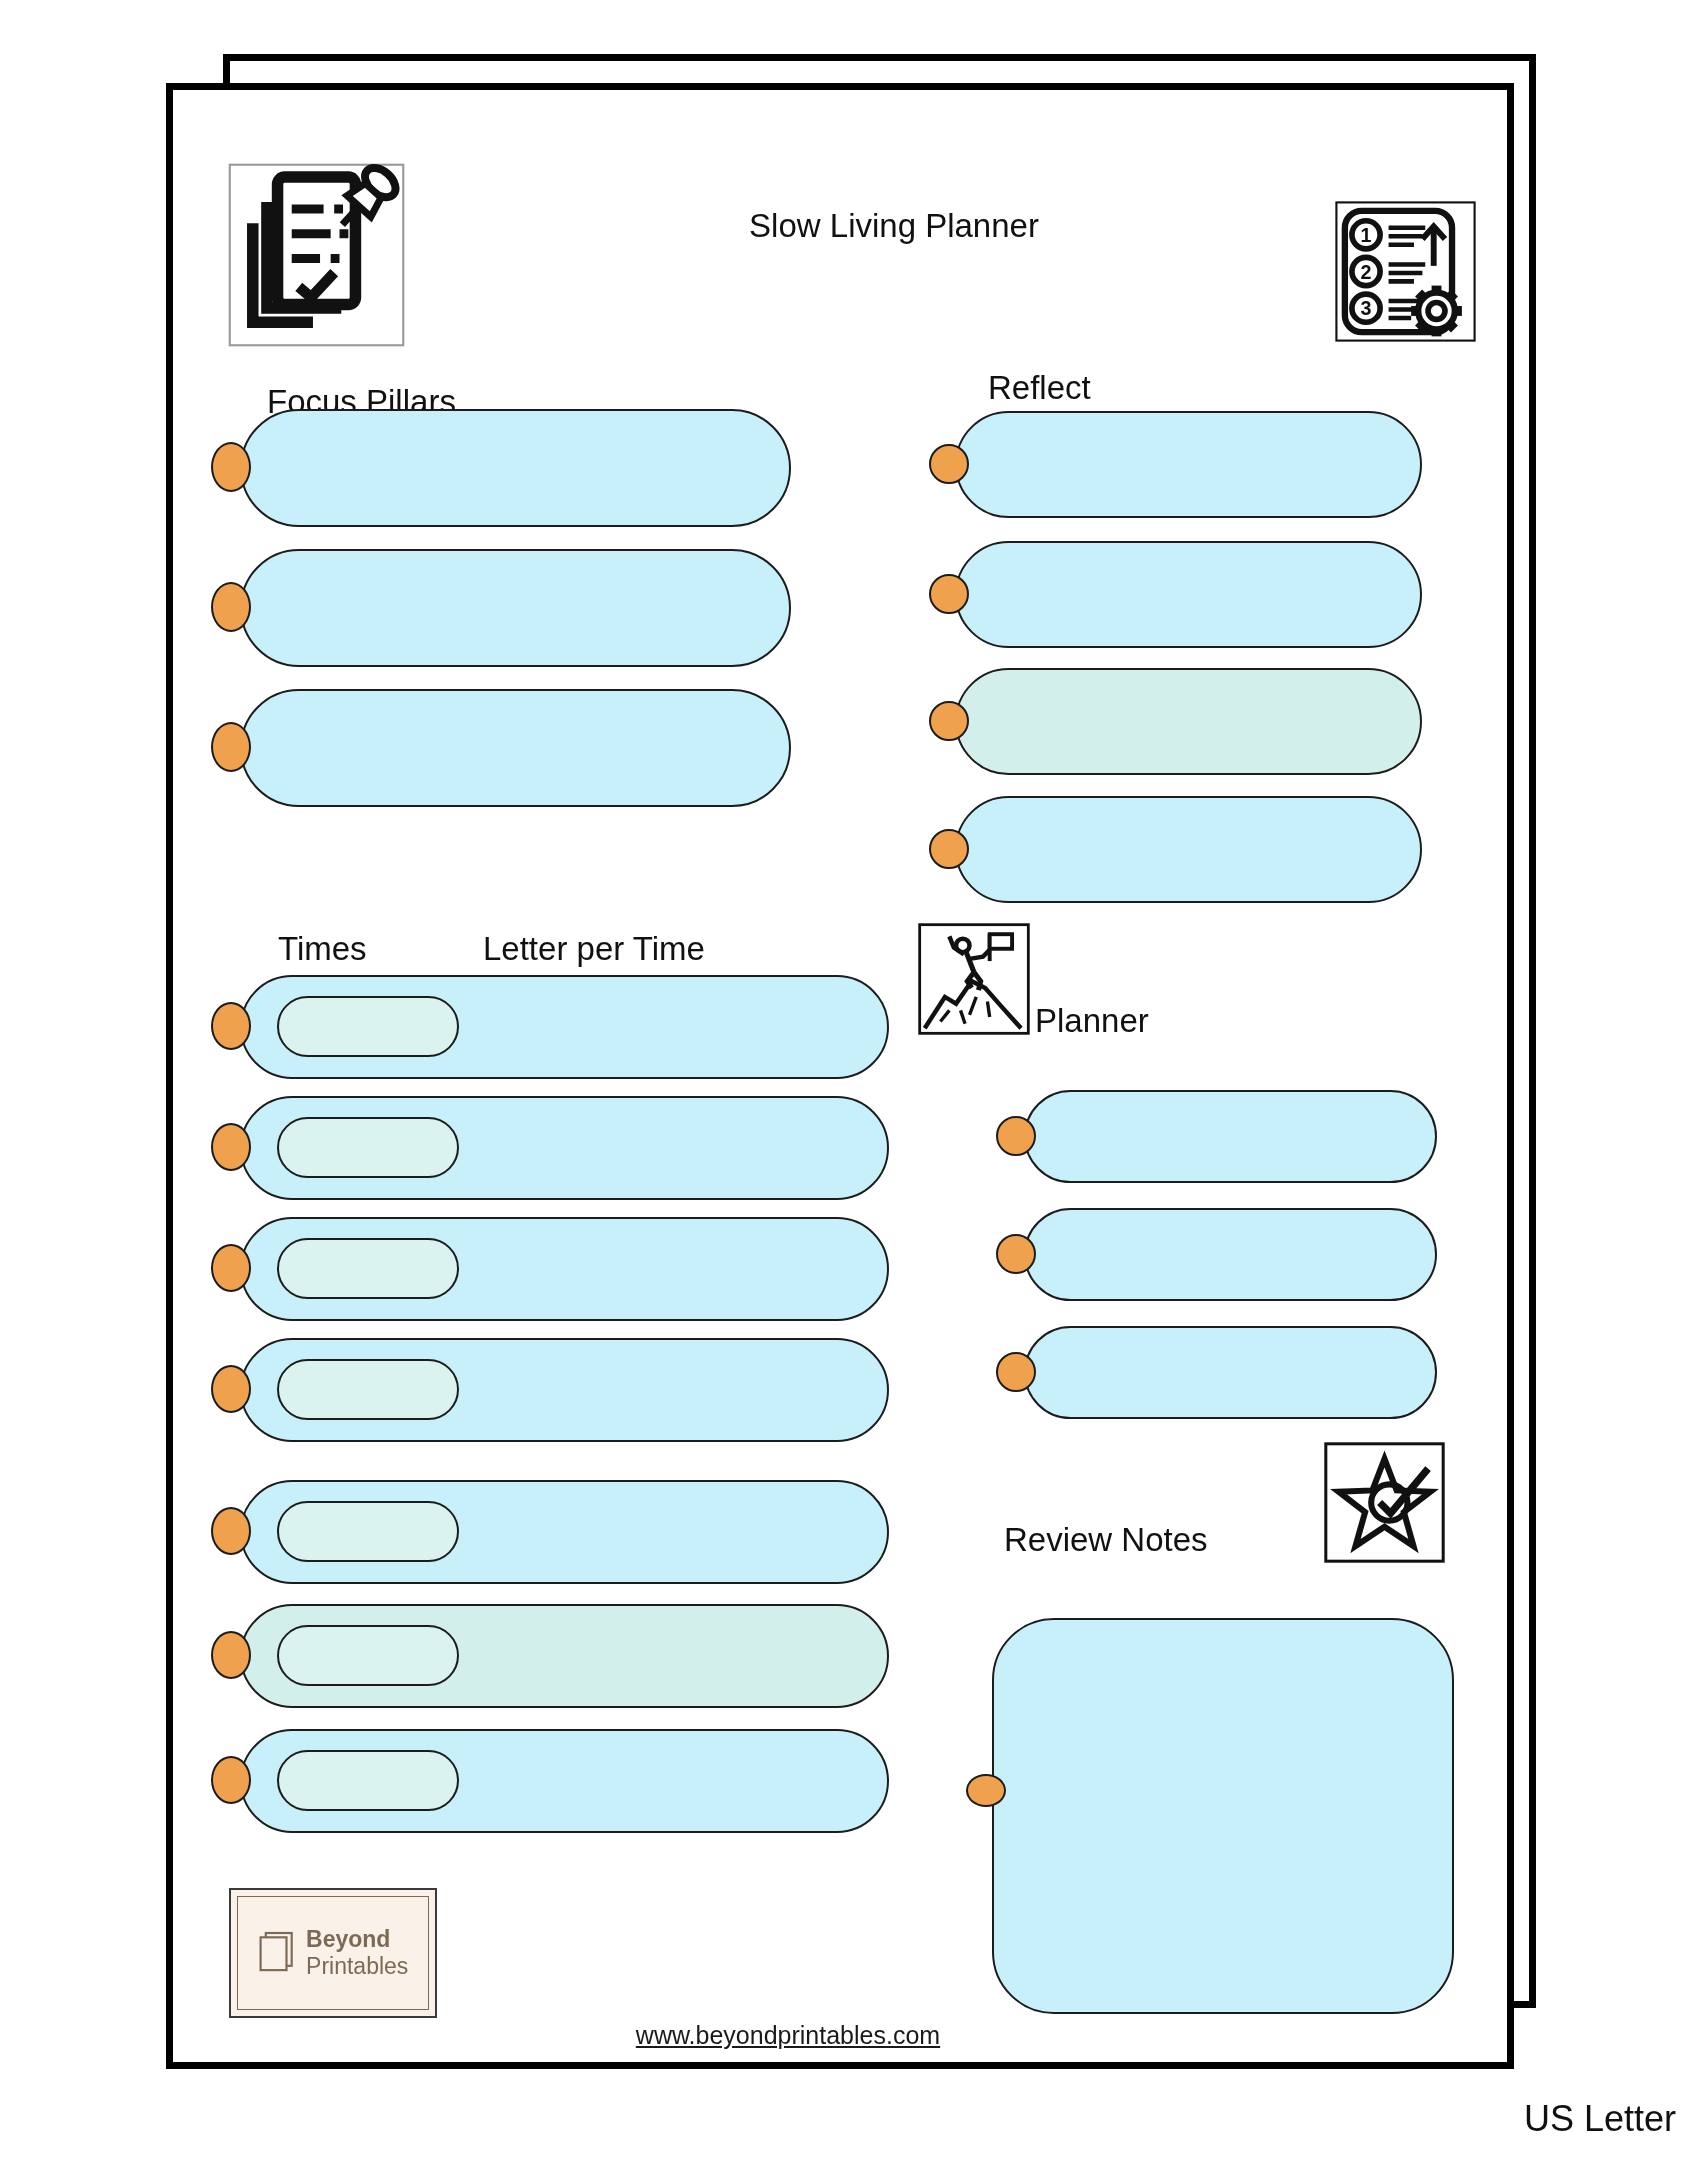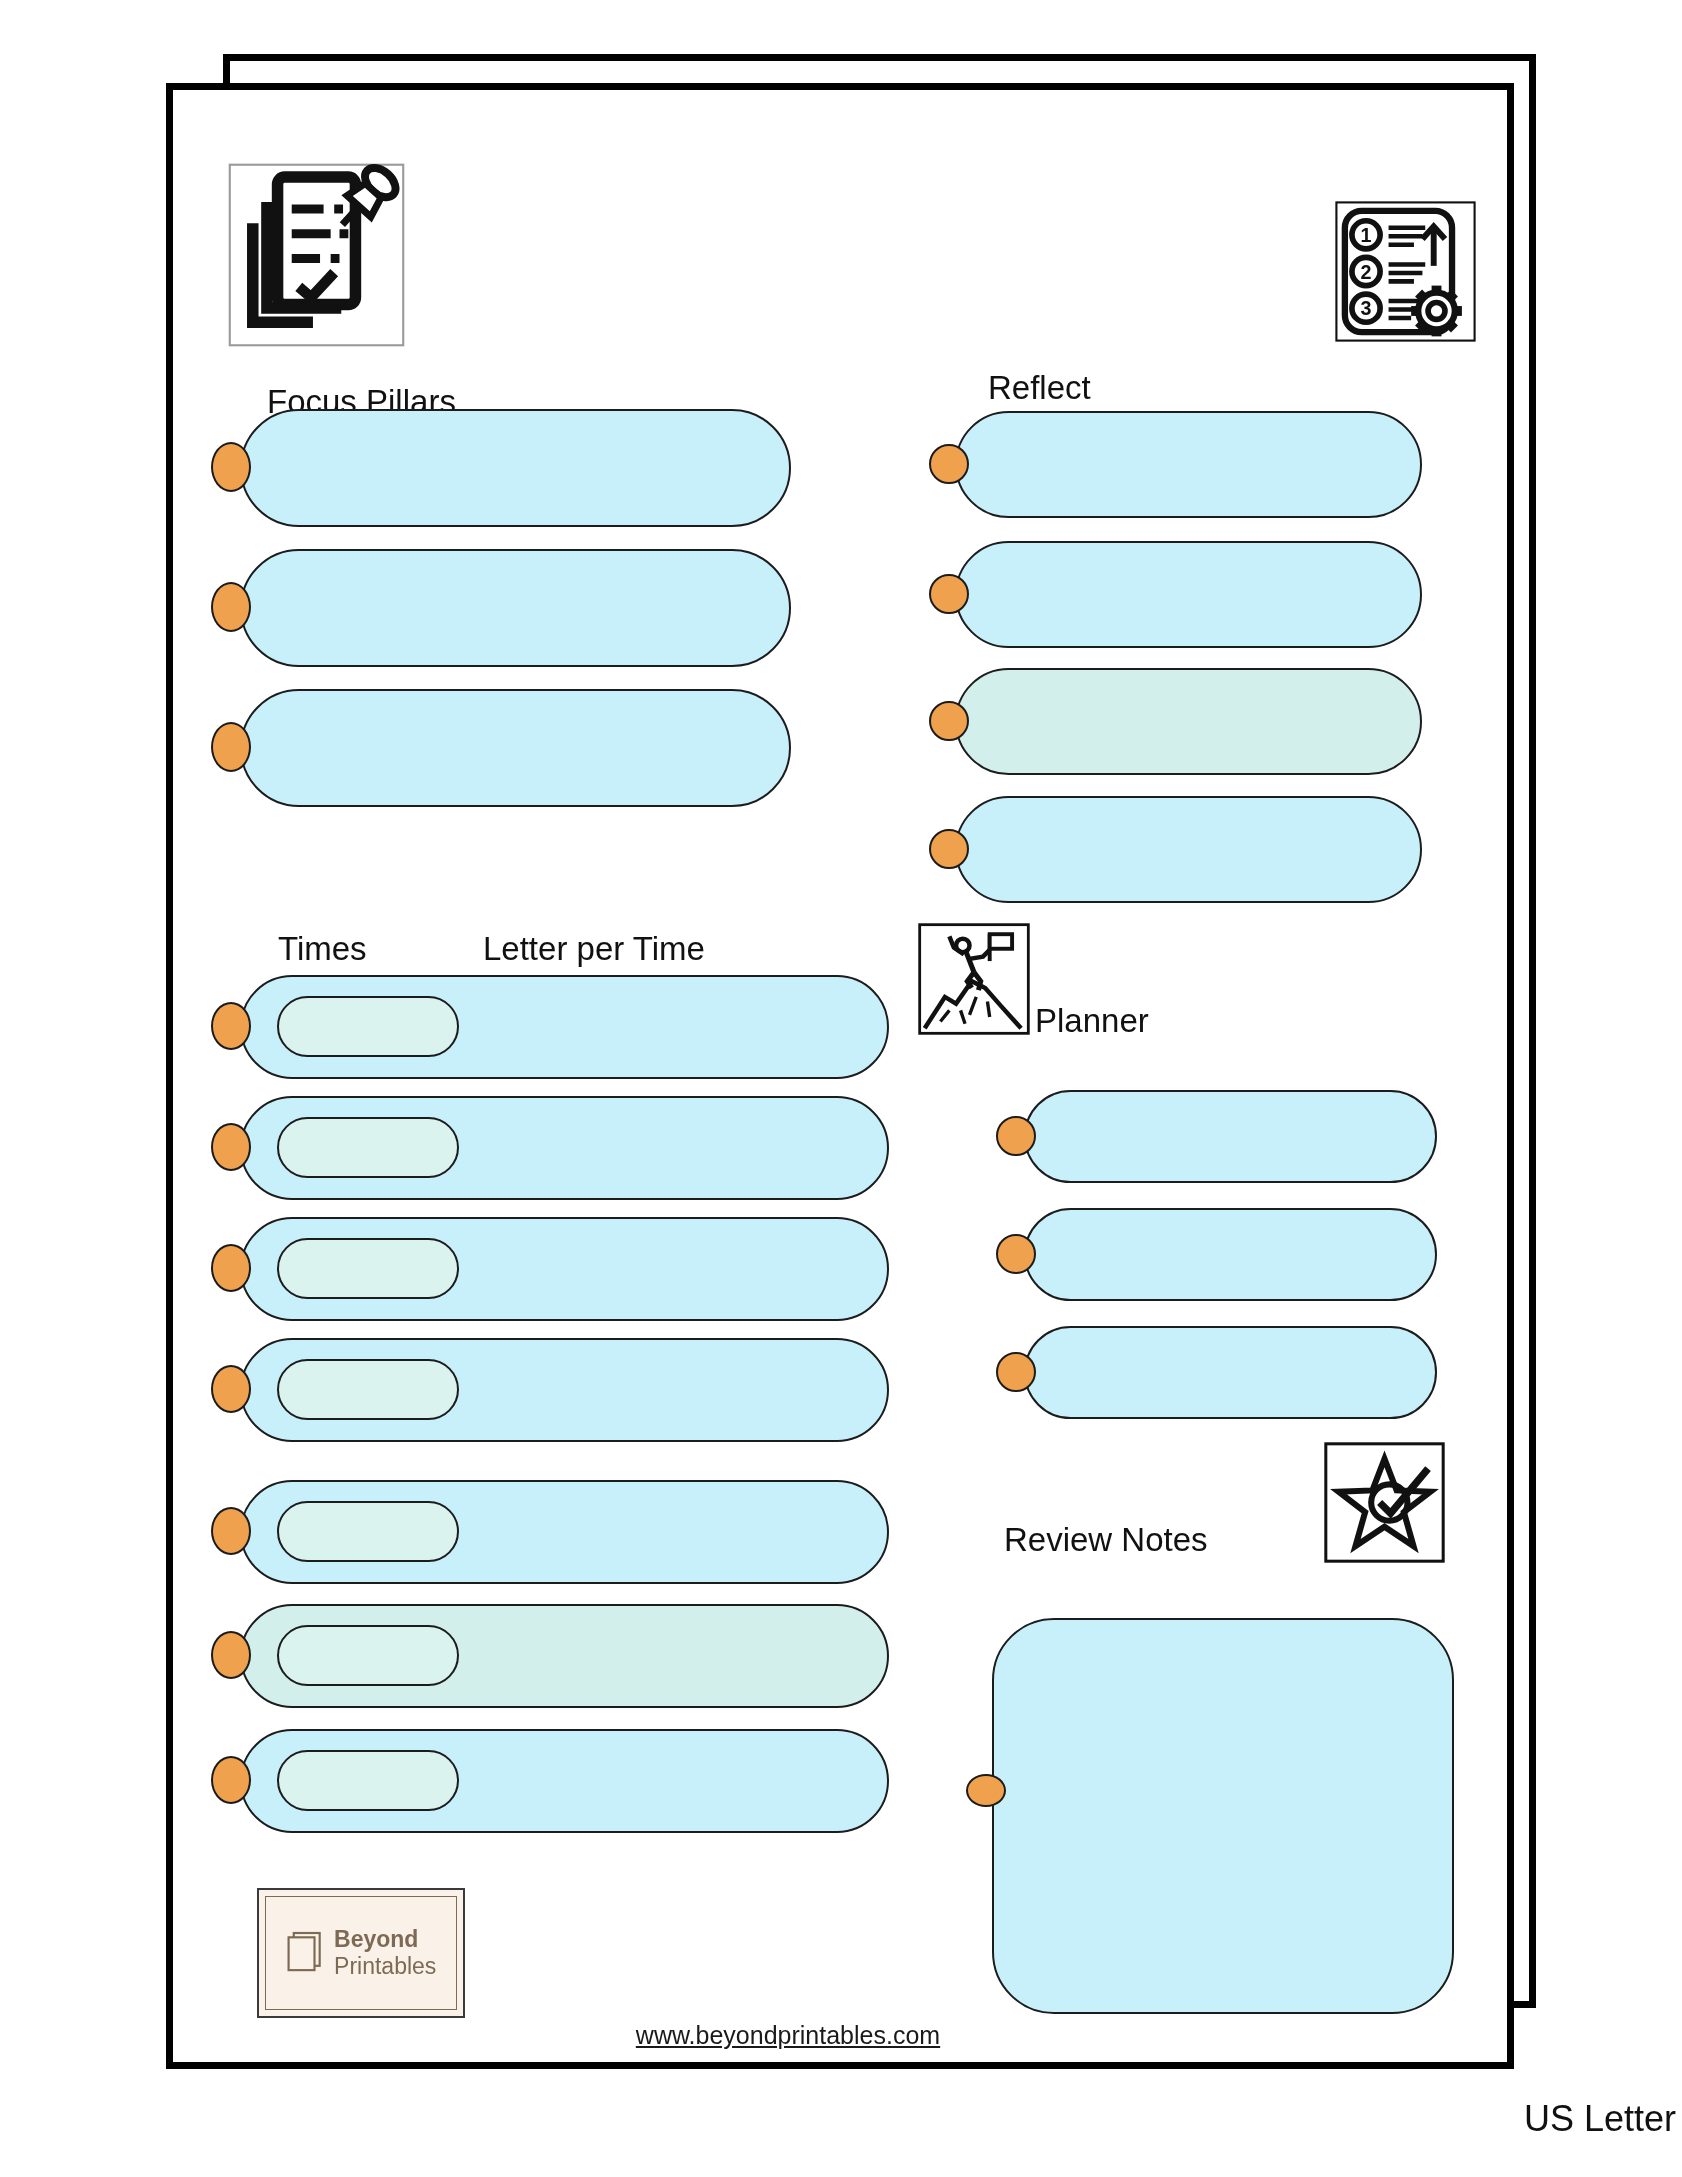--- a/index.html
+++ b/index.html
@@ -53,20 +53,21 @@
       <path d="M36,54 h16 M58,54 h5" stroke-width="5"></path>
       <path d="M40,70 l7,6 l13,-14" stroke-width="6"></path>
       <g transform="rotate(42 78 20)">
         <ellipse cx="78" cy="8" rx="10" ry="6.5" fill="#ffffff" stroke-width="4.5"></ellipse>
         <path d="M72,14 l-3,12 h18 l-3,-12 z" fill="#ffffff" stroke-width="4"></path>
         <path d="M78,26 v14" stroke-width="4"></path>
       </g>
     </svg>
   </div>
 
+  <div class="title" style="left:505px;top:117px;width:432px;">Slow Living Planner</div>
 
   <div class="icon-box" style="left:1162px;top:111px;width:141px;height:141px;">
     <svg viewBox="0 0 100 100" fill="none" stroke="#111111">
       <rect x="1" y="1" width="98" height="98" fill="#ffffff" stroke-width="1.5"></rect>
       <rect x="7" y="7" width="76" height="86" rx="12" stroke-width="4.5"></rect>
       <circle cx="22" cy="24" r="10" stroke-width="4"></circle>
       <circle cx="22" cy="50" r="10" stroke-width="4"></circle>
       <circle cx="22" cy="76" r="10" stroke-width="4"></circle>
       <text x="22" y="29" text-anchor="middle" font-size="14" font-weight="bold" fill="#111111" stroke="none">1</text>
       <text x="22" y="55" text-anchor="middle" font-size="14" font-weight="bold" fill="#111111" stroke="none">2</text>
@@ -122,21 +123,21 @@
       <path d="M50,14 L60,40 L88,41 L66,58 L74,86 L50,70 L26,86 L34,58 L12,41 L40,40 Z" stroke-width="5"></path>
       <circle cx="54" cy="50" r="15" stroke-width="5"></circle>
       <path d="M46,50 L55,59 L86,22" stroke-width="6"></path>
     </svg>
   </div>
 
   <div id="review-box" style="left:819px;top:1528px;width:462px;height:396px;">
     <span class="dot" style="left:-28px;top:154px;width:40px;height:33px;"></span>
   </div>
 
-  <div id="logo-box" style="left:56px;top:1798px;width:208px;height:130px;margin-left:28px;">
+  <div id="logo-box" style="left:56px;top:1798px;width:208px;height:130px;">
     <div id="logo-inner">
       <span>
         <svg width="38" height="42" viewBox="0 0 44 48" fill="none" stroke="#7d6a55">
           <rect x="9" y="2" width="30" height="38" stroke-width="2.5"></rect>
           <rect x="3" y="7" width="30" height="38" fill="#faf2e8" stroke-width="2.5"></rect>
         </svg>
       </span>
       <span class="logo-text">
         <span class="b">Beyond</span><br>
         <span>Printables</span>

